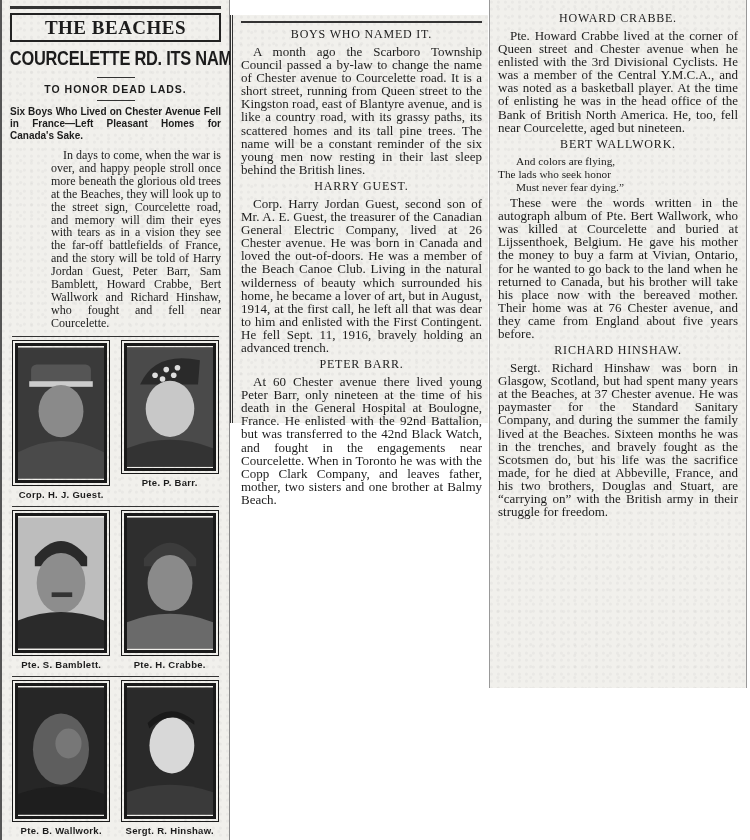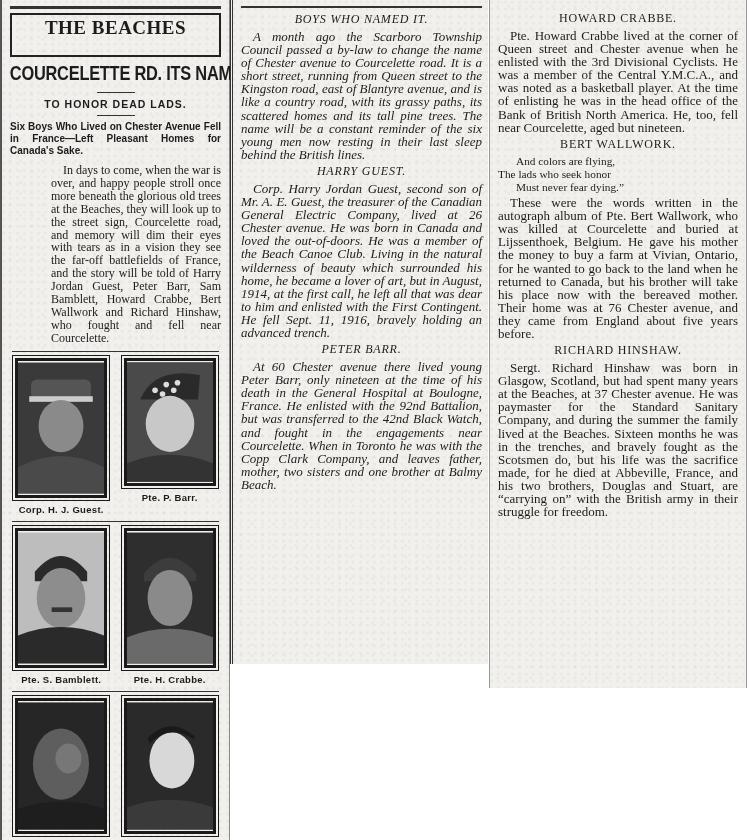--- a/index.html
+++ b/index.html
@@ -7,25 +7,25 @@
   body { position: relative; font-family: "Liberation Serif", "DejaVu Serif", serif; color: #1c1c1c; }
 
   .clip {
     position: absolute; background: #f1f0ec;
     background-image:
       radial-gradient(circle at 20% 30%, rgba(0,0,0,0.03) 0 1px, transparent 2px),
       radial-gradient(circle at 70% 60%, rgba(0,0,0,0.03) 0 1px, transparent 2px);
     background-size: 7px 7px, 11px 11px;
   }
   #col1 { left: 0; top: 0; width: 230px; height: 840px; border-left: 2px solid #555; border-right: 1px solid #888; padding: 6px 8px 0 8px; }
-  #col2 { left: 230px; top: 0; width: 258px; height: 664px; padding: 6px 6px 0 8px; border-left: 3px double #333; font-style: italic; }
+  #col2 { left: 230px; top: 15px; width: 258px; height: 408px; padding: 6px 6px 0 8px; border-left: 3px double #333; }
   #col3 { left: 489px; top: 0; width: 258px; height: 688px; padding: 6px 8px 0 8px; border-left: 1px solid #999; border-right: 1px solid #999; }
 
   .topbar { height: 3px; background: #333; margin: 0 0 4px 0; }
-  .boxhead { border: 2px solid #222; padding: 2px 0 16px; text-align: center; margin: 4px 0 2px; }
+  .boxhead { border: 2px solid #222; padding: 2px 0 1px; text-align: center; margin: 4px 0 2px; }
   .boxhead span { font-family: "Liberation Serif", serif; font-weight: bold; font-size: 19px; letter-spacing: 0.5px; }
   .mainhead { text-align: center; font-family: "Liberation Sans Narrow", "Liberation Sans", sans-serif; font-weight: bold; font-size: 21px; transform: scaleX(0.78); transform-origin: center; white-space: nowrap; margin: 0 -30px; letter-spacing: -0.3px; line-height: 28px; }
   .rule { width: 38px; height: 1px; background: #333; margin: 5px auto; }
   .subhead { text-align: center; font-family: "Liberation Sans", sans-serif; font-weight: bold; font-size: 10.5px; letter-spacing: 1px; }
   .deck { font-family: "Liberation Sans", sans-serif; font-weight: bold; font-size: 10px; line-height: 12px; text-align: justify; margin-top: 2px; }
   .body { font-size: 13px; line-height: 13.1px; text-align: justify; hyphens: manual; }
   .body p { text-indent: 12px; }
   .lede { margin-top: 7px; font-size: 12px; line-height: 12.9px; margin-left: 41px; }
   .hr { height: 1px; background: #333; margin: 6px 2px; }
   .sechead { text-align: center; font-size: 12px; letter-spacing: 0.8px; margin: 3px 0 3px; }

